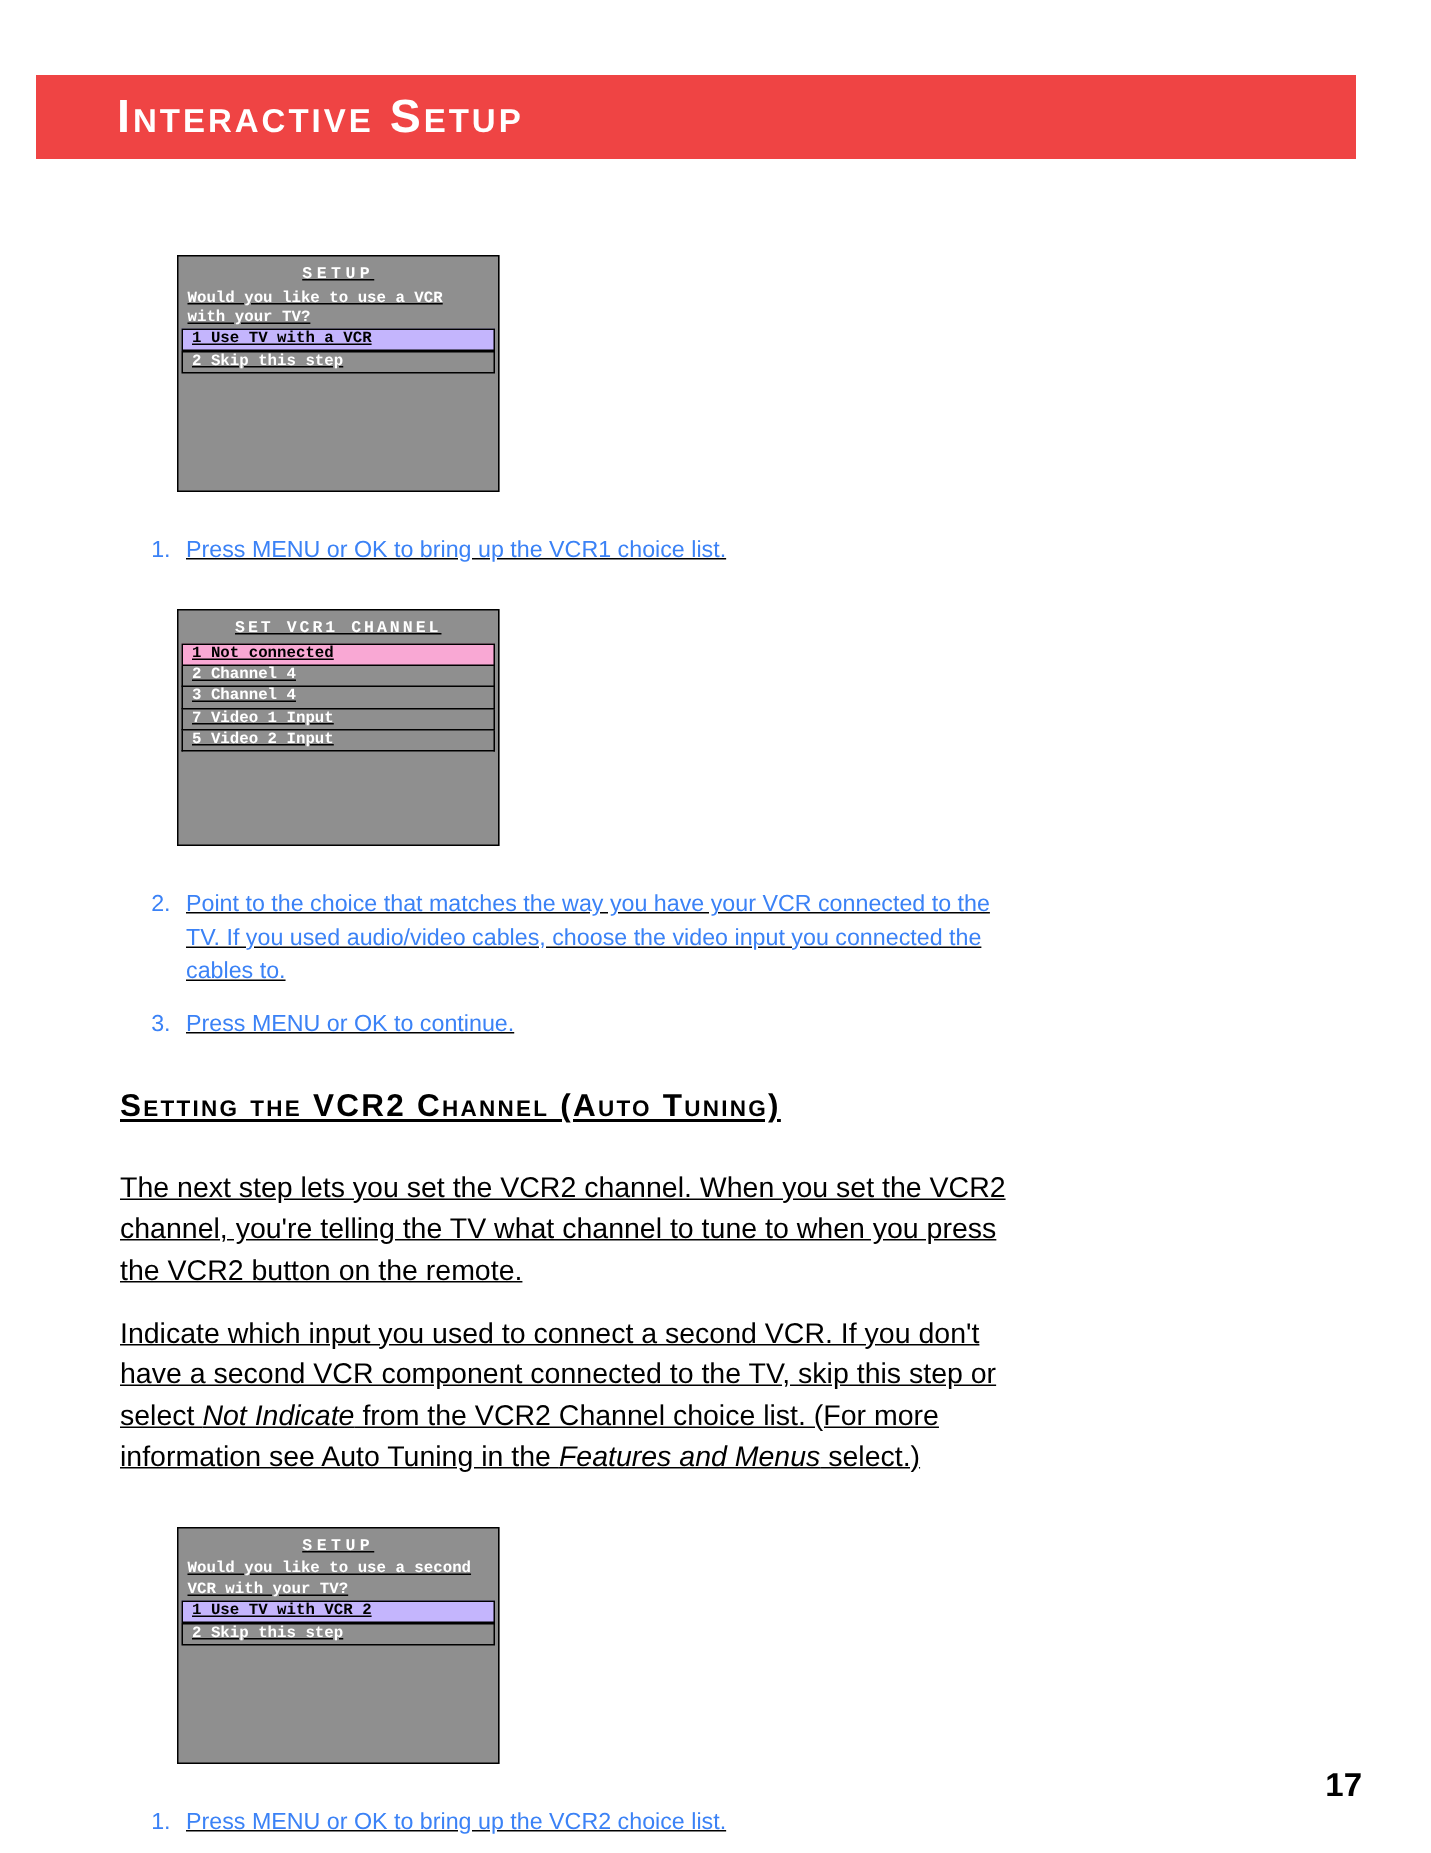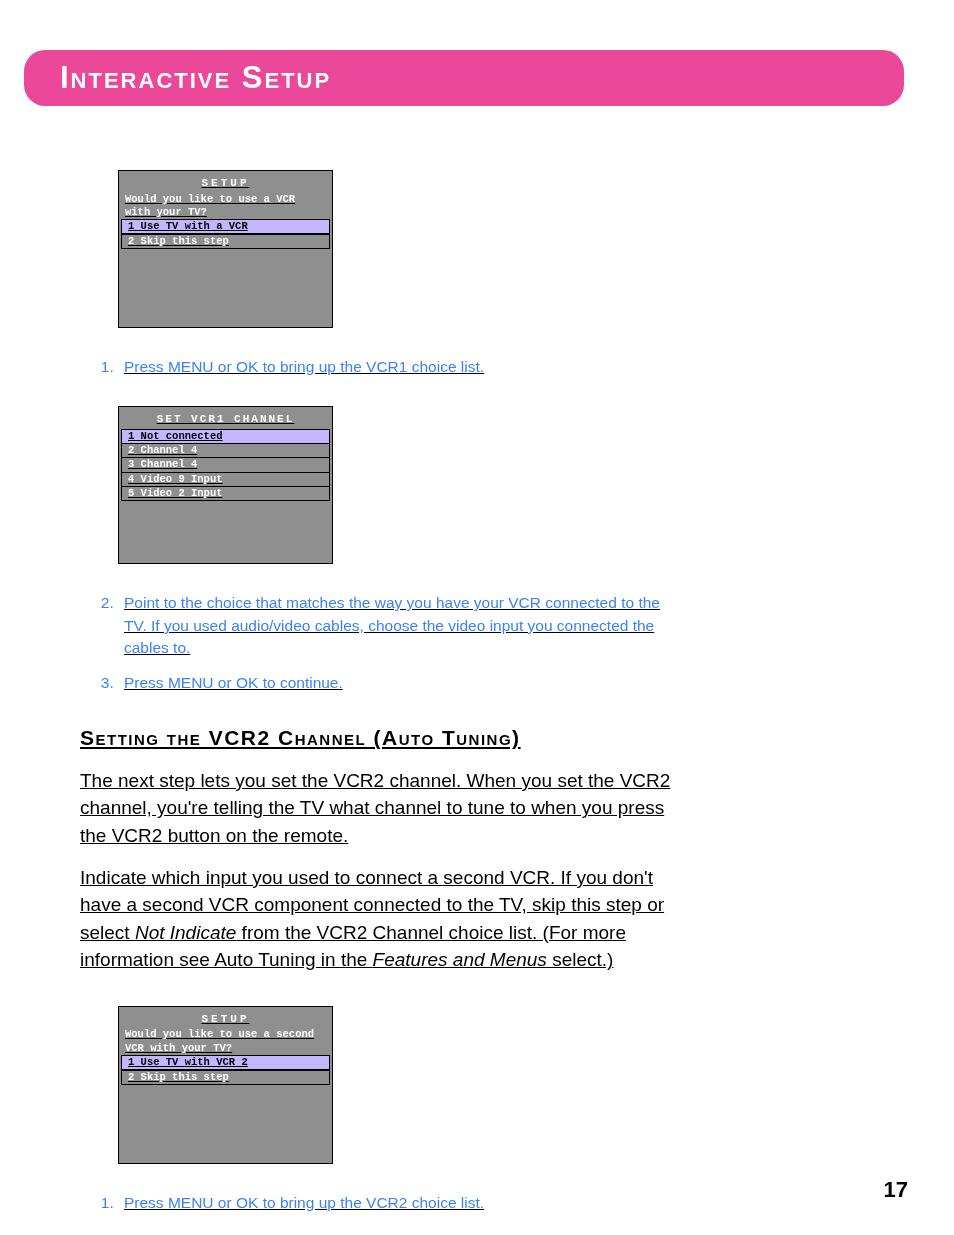--- a/index.html
+++ b/index.html
@@ -10,25 +10,24 @@
     font-family: "Segoe UI", "Helvetica Neue", Arial, sans-serif;
     color: #000;
     position: relative;
   }
   .header-bar {
     position: absolute;
     top: 50px;
     left: 24px;
     width: 880px;
     height: 56px;
-    background: #ec4899;
+    background: #ef4444;
     display: flex;
     align-items: center;
-    padding-left: 36px;
-    border-radius: 21px;
+    padding-left: 54px;
   }
   .header-bar span {
     color: #fff;
     font-size: 31px;
     font-weight: 700;
     letter-spacing: 2px;
     font-family: "Trebuchet MS", "Lithos Pro", Arial, sans-serif;
     font-variant: small-caps;
   }
   .content {
@@ -71,42 +70,42 @@
     border: 1px solid #000;
     border-left: 1px solid #000;
     border-right: 1px solid #000;
     margin: 0 2px;
   }
   .osd-opt.sel {
     background: #c4b5fd;
     color: #000;
   }
   .osd-opt.sel2 {
-    background: #c4b5fd;
+    background: #f9a8d4;
     color: #000;
   }
   ol.steps {
     list-style: decimal;
     margin-left: 38px;
     margin-bottom: 28px;
     font-size: 15.5px;
     color: #3b82f6;
   }
   ol.steps li {
     padding-left: 6px;
     margin-bottom: 12px;
     line-height: 1.45;
   }
   h2.section {
     font-family: "Trebuchet MS", "Lithos Pro", Arial, sans-serif;
     font-variant: small-caps;
     font-weight: 700;
     font-size: 21px;
     letter-spacing: 1.5px;
-    margin-bottom: 12px;
+    margin-bottom: 24px;
     line-height: 1.55;
   }
   p.body {
     font-size: 19px;
     line-height: 1.45;
     margin-bottom: 14px;
   }
   p.body em { font-style: italic; }
   .page-num {
     position: absolute;
@@ -135,21 +134,21 @@
 
   <ol class="steps">
     <li>Press MENU or OK to bring up the VCR1 choice list.</li>
   </ol>
 
   <div class="osd">
     <div class="osd-title" style="letter-spacing:2px;">SET VCR1 CHANNEL</div>
     <div class="osd-opt sel2">1 Not connected</div>
     <div class="osd-opt" style="border-top:none;">2 Channel 4</div>
     <div class="osd-opt" style="border-top:none;">3 Channel 4</div>
-    <div class="osd-opt" style="border-top:none;">4 Video 9 Input</div>
+    <div class="osd-opt" style="border-top:none;">7 Video 1 Input</div>
     <div class="osd-opt" style="border-top:none;">5 Video 2 Input</div>
   </div>
 
   <ol class="steps" start="2">
     <li>Point to the choice that matches the way you have your VCR connected to the TV. If you used audio/video cables, choose the video input you connected the cables to.</li>
     <li>Press MENU or OK to continue.</li>
   </ol>
 
   <h2 class="section">Setting the VCR2 Channel (Auto Tuning)</h2>
 

